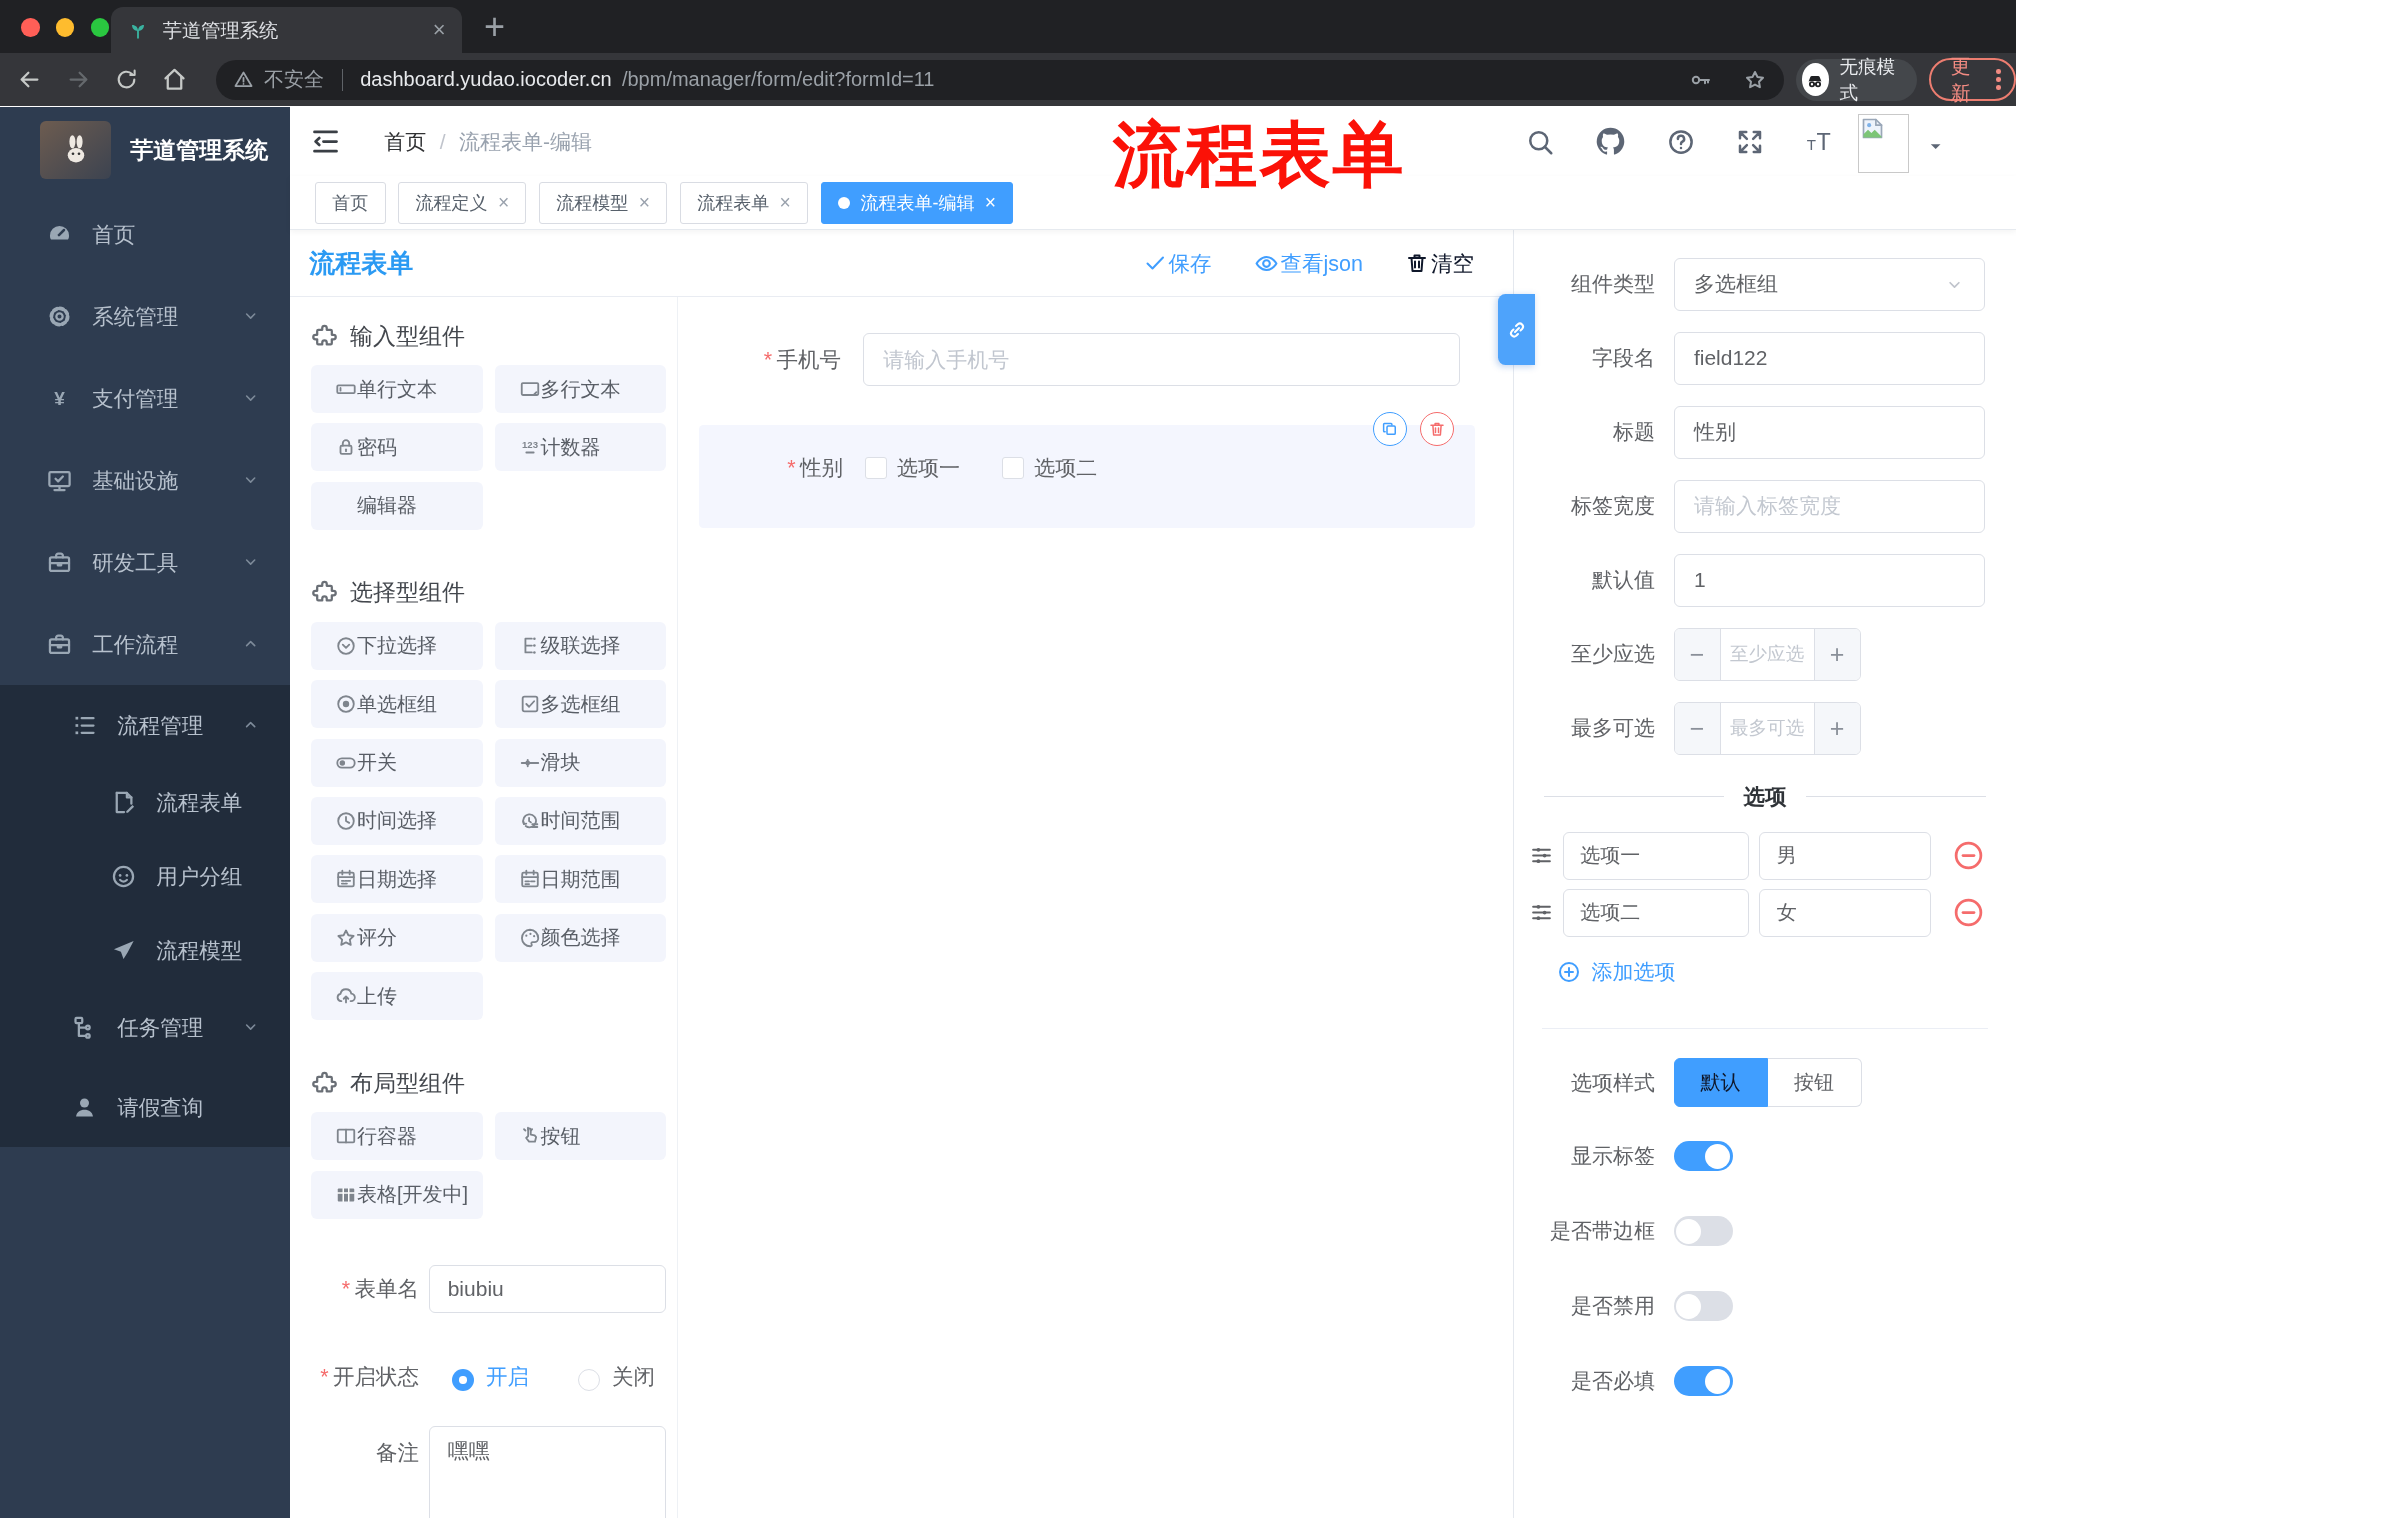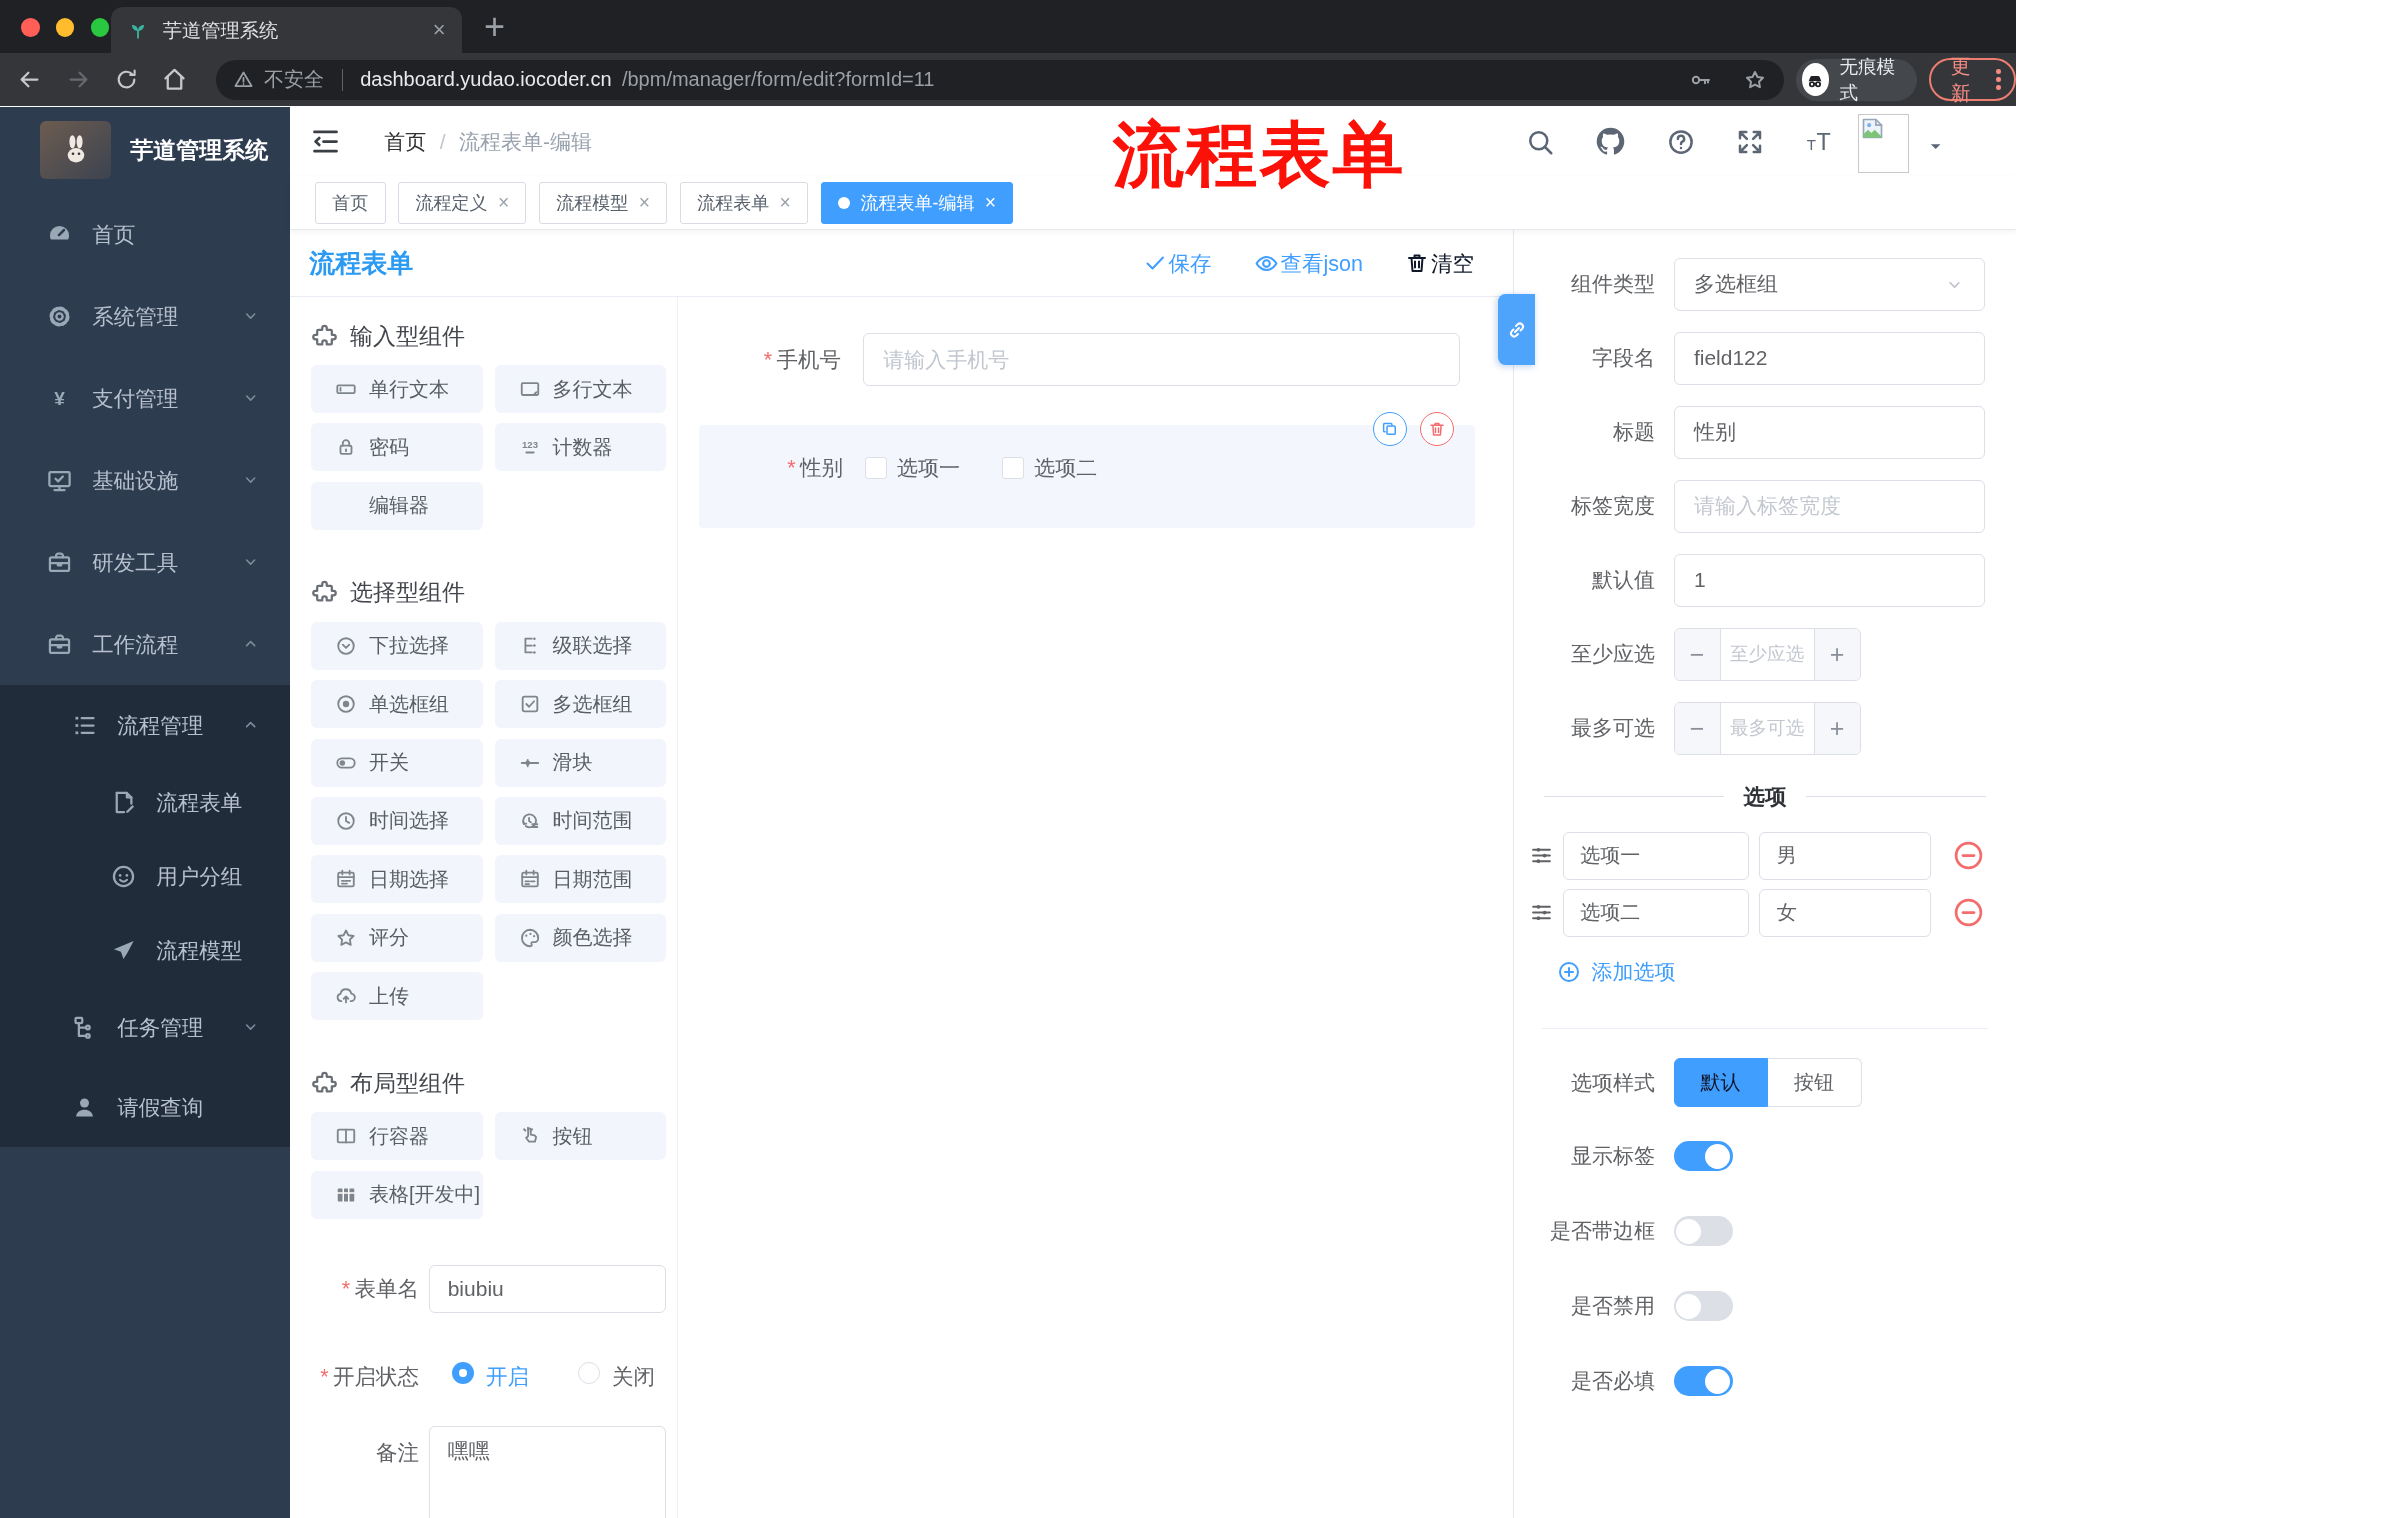--- a/index.html
+++ b/index.html
@@ -67,30 +67,30 @@
 .tactions{margin-left:auto;display:flex;align-items:center;gap:42px;margin-right:39px}
 .taction{display:flex;align-items:center;gap:2px;font-size:21.5px;color:#409eff;white-space:nowrap}
 .taction.danger{color:#0f172a}
 .workrow{flex:1;display:flex;min-height:0}
 
 .palette{width:388px;flex:none;border-right:0.7px solid #eef1f5;padding:22px 11px 0 21px;overflow:hidden}
 .psec{margin-bottom:46px}
 .psec-title{display:flex;align-items:center;gap:12px;font-size:23px;color:#43474d;margin-bottom:12px;height:34px}
 .psec-title .ic{color:#6a6f76}
 .pgrid{display:grid;grid-template-columns:1fr 1fr;gap:10.4px 12px}
-.pitem{height:48px;background:#f3f5fc;border-radius:6px;display:flex;align-items:center;padding-left:24px;gap:12px;font-size:20px;color:#595e66;white-space:nowrap;overflow:hidden}
+.pitem{height:48px;background:#f3f5fc;border-radius:6px;display:flex;align-items:center;padding-left:24px;font-size:20px;color:#595e66;white-space:nowrap;overflow:hidden}
 .pitem .ic{color:#7f858d}
 .pitem .spacer{width:22px;flex:none}
 .metaform{margin-top:42px}
 .mrow{display:flex;align-items:center}
 .mlabel{flex:none;width:108px;text-align:right;font-size:21.5px;color:#606266;white-space:nowrap}
 .req{color:#f56c6c;margin-right:4.5px;font-style:normal}
 .minput{margin-left:9.7px;width:238px;height:48px;border:1.5px solid #dcdfe6;border-radius:6px;display:flex;align-items:center;padding:0 18px;font-size:21px;color:#606266;background:#fff}
 .mrow.radios{margin-top:43px;height:42px}
-.radio{display:flex;align-items:flex-start;margin-left:33px}
+.radio{display:flex;align-items:flex-end;margin-left:33px}
 .rdot{width:22px;height:22px;border-radius:50%;flex:none;position:relative}
 .rdot.on{background:#409eff}
 .rdot.on::after{content:"";position:absolute;left:7.4px;top:7.4px;width:7.4px;height:7.4px;border-radius:50%;background:#fff}
 .rdot.off{background:#fff;border:1.5px solid #dcdfe6}
 .radio .rl{margin-left:12px;font-size:21.5px;color:#606266}
 .radio .rl.on{color:#409eff}
 .radio+.radio{margin-left:49px}
 .mrow.remark{margin-top:28px;align-items:flex-start}
 .mrow.remark .mlabel{margin-top:12px}
 .mtextarea{margin-left:9.7px;width:238px;height:104px;border:1.5px solid #dcdfe6;border-radius:6px;padding:10.4px 18px;font-size:21px;color:#606266;background:

